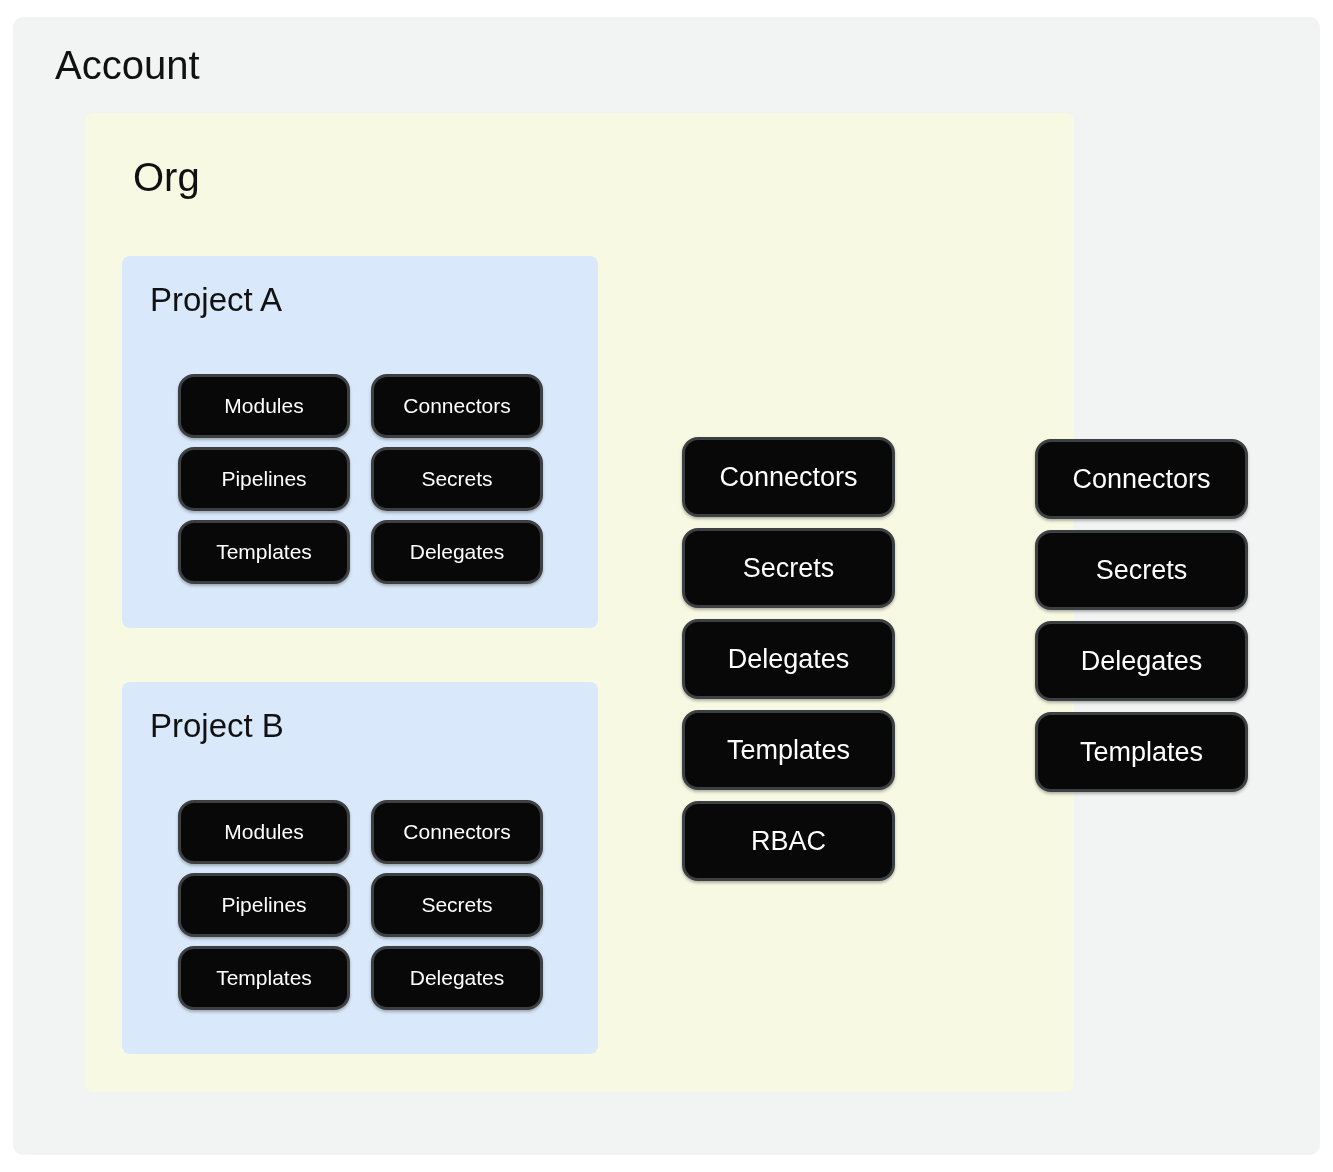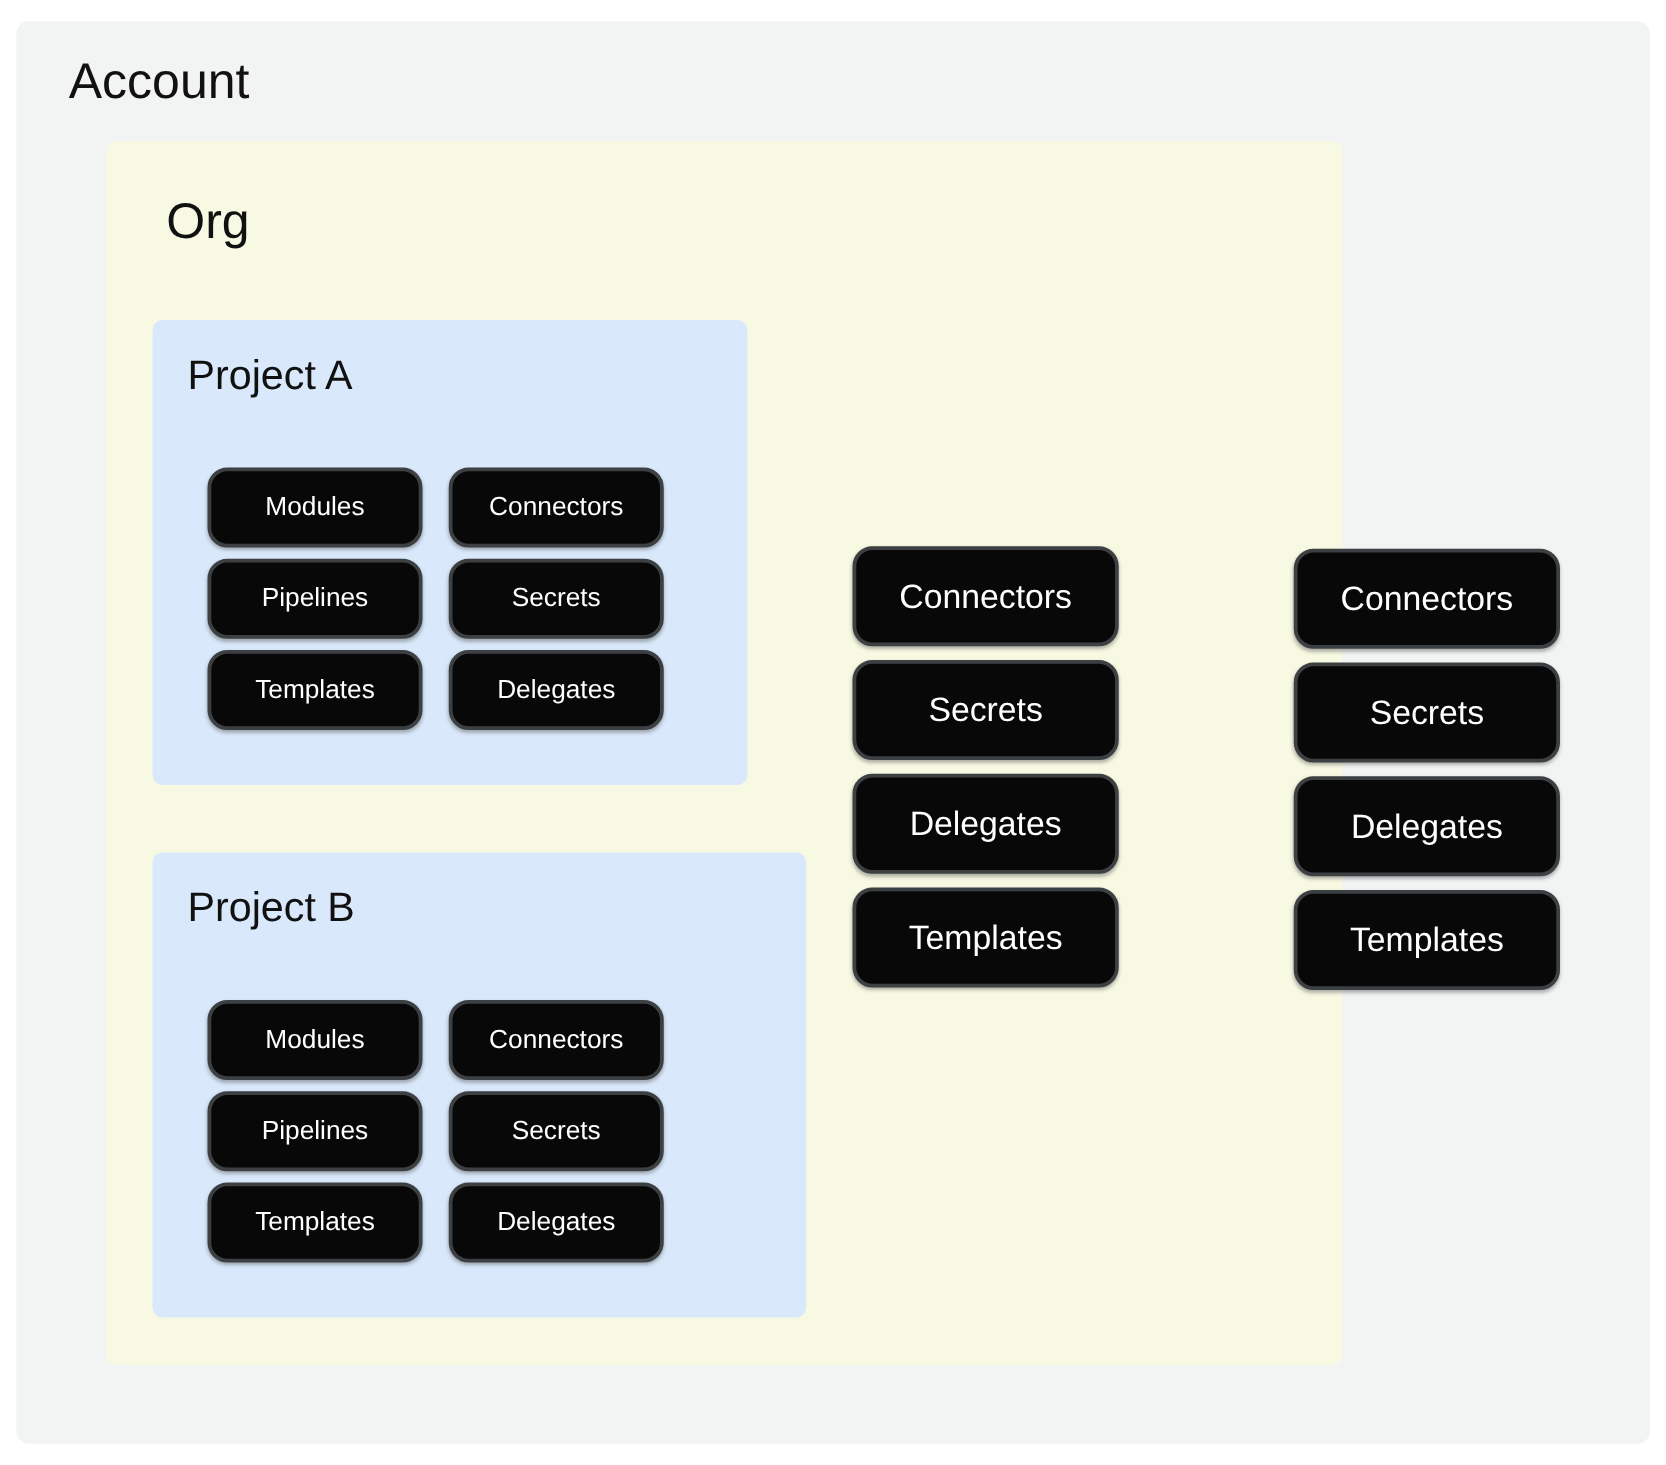--- a/index.html
+++ b/index.html
@@ -30,37 +30,37 @@
   }
   .org-title { left: 48px; top: 40px; font-size: 40px; line-height: 48px; }
   .scope-project {
     position: absolute;
     left: 37px;
     width: 476px; height: 372px;
     background: #d9e9fb;
     border-radius: 8px;
   }
   .project-a { top: 143px; text-align: center; }
-  .project-b { top: 569px; padding-left: 47px; }
+  .project-b { top: 569px; }
   .project-title { left: 28px; top: 24px; font-size: 33px; line-height: 40px; }
   .pill {
     box-sizing: border-box;
     background: #080808;
     border: 3px solid #3d4043;
     border-radius: 16px;
     color: #ffffff;
     display: flex;
     align-items: center;
     justify-content: center;
     box-shadow: 0 2px 3px rgba(90, 90, 90, 0.45);
     white-space: nowrap;
   }
   .pill-grid {
     position: absolute;
-    left: 44px; top: 118px;
+    left: 56px; top: 118px;
     display: grid;
     grid-template-columns: 172px 172px;
     grid-auto-rows: 64px;
     column-gap: 21px;
     row-gap: 9px;
   }
   .pill-grid .pill { font-size: 21px; }
   .pill-col {
     position: absolute;
     width: 213px;
@@ -104,20 +104,21 @@
           <div class="pill">Templates</div>
           <div class="pill">Delegates</div>
         </div>
       </div>
 
       <div class="pill-col org-pill-col">
         <div class="pill">Connectors</div>
         <div class="pill">Secrets</div>
         <div class="pill">Delegates</div>
         <div class="pill">Templates</div>
+        <div class="pill">RBAC</div>
       </div>
     </div>
 
     <div class="pill-col account-pill-col">
       <div class="pill">Connectors</div>
       <div class="pill">Secrets</div>
       <div class="pill">Delegates</div>
       <div class="pill">Templates</div>
     </div>
   </div>

